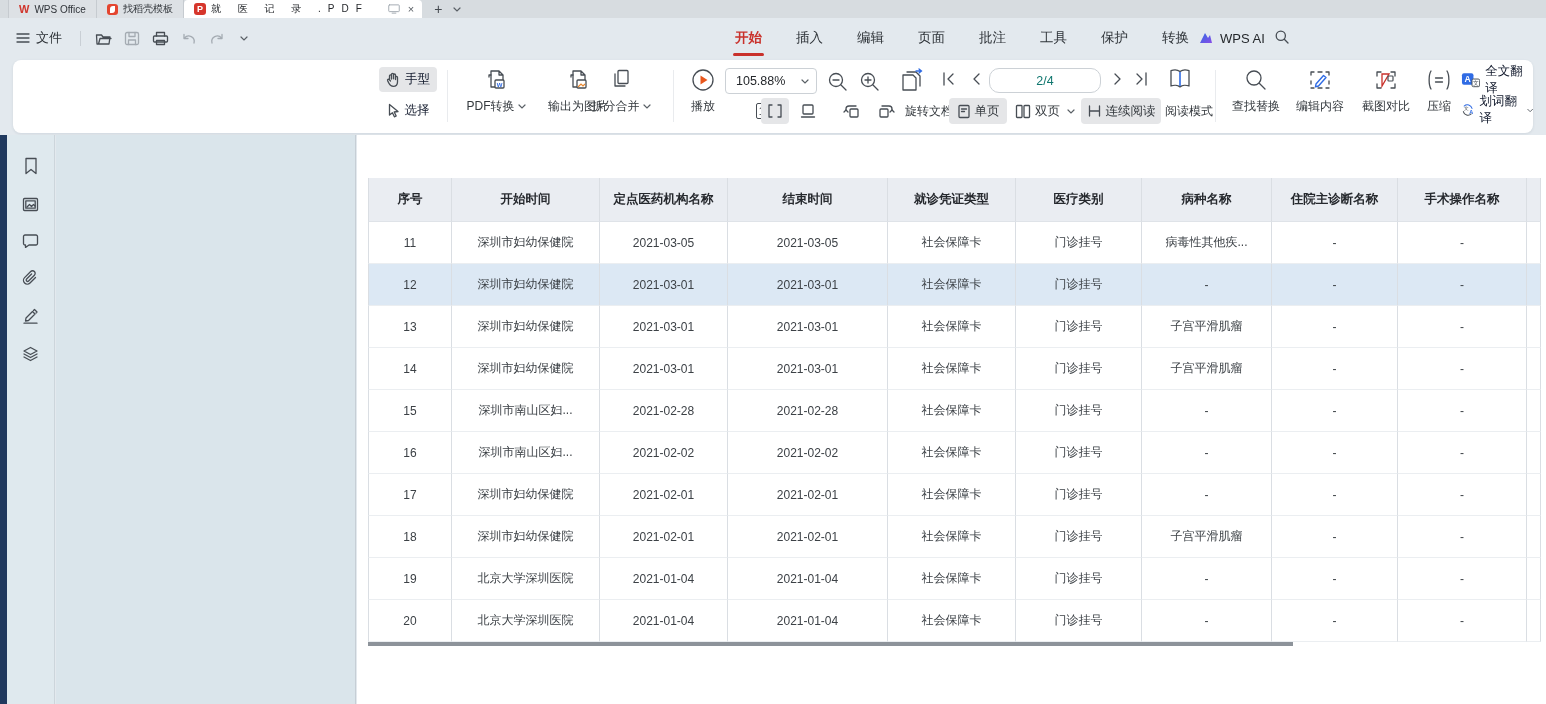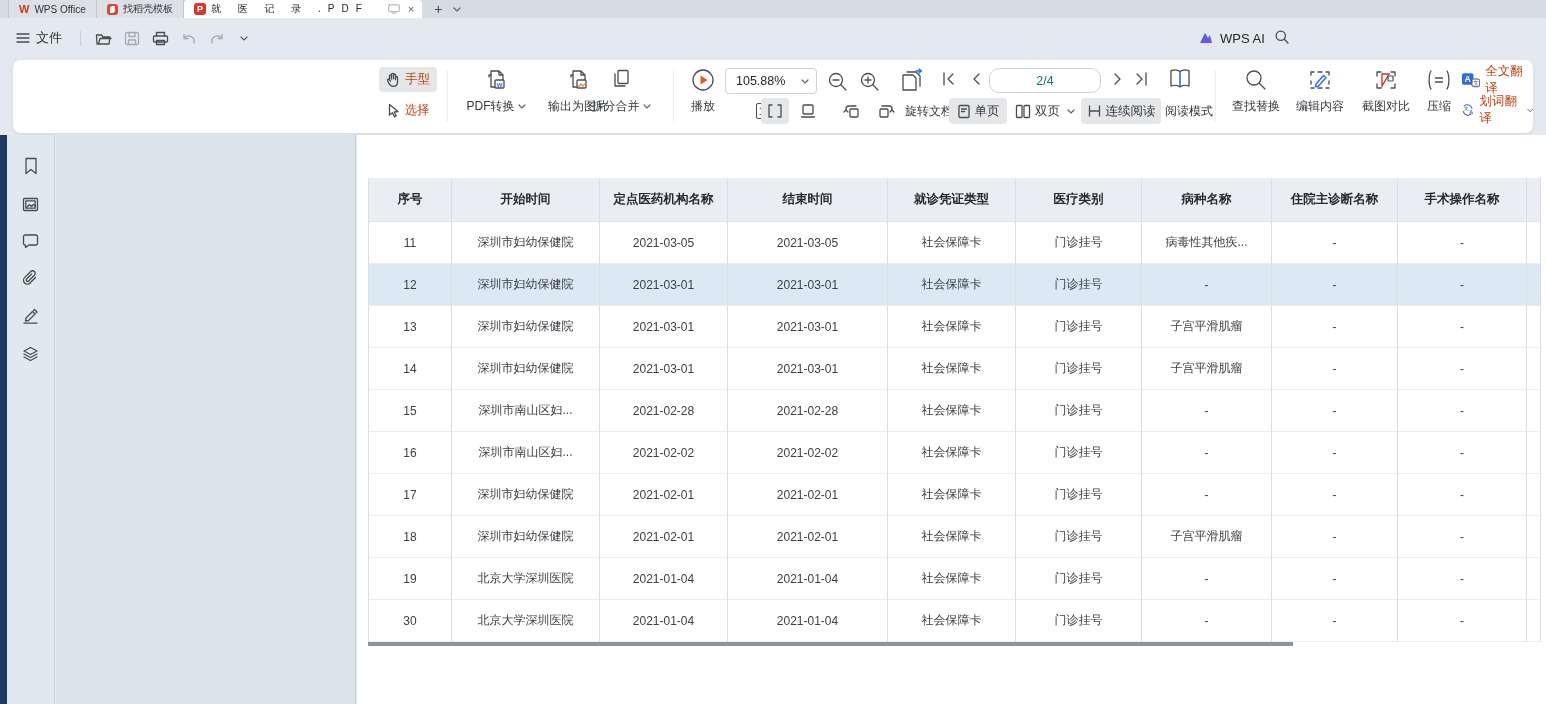--- a/index.html
+++ b/index.html
@@ -35,21 +35,21 @@
   .menu-item { font-size:13.5px; color:#2e3338; position:relative; cursor:default; }
   .menu-item.active { color:#c9312b; font-weight:bold; }
   .menu-item.active::after { content:""; position:absolute; left:-2px; right:-2px; bottom:-9px; height:3px; border-radius:2px; background:#c9312b; }
   .ai-group { position:absolute; left:1198px; top:0; height:40px; display:flex; align-items:center; gap:6px; font-size:13px; color:#24272b; }
   .menubar-search { position:absolute; left:1274px; top:11px; }
 
   
   .panel { position:absolute; left:13px; top:60px; width:1520px; height:73px; background:#ffffff; border-radius:8px; box-shadow:0 1px 3px rgba(40,60,80,.10); }
   .abs { position:absolute; }
   .pill { background:#e5e6e8; border-radius:4px; }
-  .hrow { display:flex; align-items:center; gap:5px; justify-content:center; font-size:12.5px; color:#c2410c; }
+  .hrow { display:flex; align-items:center; gap:5px; justify-content:center; font-size:12.5px; color:#0f172a; }
   .vsep { position:absolute; width:1px; background:#e9ebee; top:10px; height:52px; }
   .bigbtn { position:absolute; top:4px; text-align:center; }
   .bigbtn .bicon { height:32px; display:flex; align-items:center; justify-content:center; }
   .bigbtn .blbl { margin-top:2px; font-size:12px; color:#33383d; display:flex; align-items:center; justify-content:center; }
   .zoombox { position:absolute; left:712px; top:8px; width:92px; height:26px; border:1px solid #ccd1d6; border-radius:4px; display:flex; align-items:center; }
   .zoombox input { border:none; outline:none; width:62px; margin-left:10px; font-size:12.5px; color:#24272b; font-family:inherit; background:transparent; }
   .pagebox { position:absolute; left:976px; top:8px; width:112px; height:25px; border:1px solid #ccd1d6; border-radius:10px; display:flex; align-items:center; justify-content:center; }
   .pagebox input { border:none; outline:none; width:90px; text-align:center; font-size:12.5px; color:#0f766e; font-family:inherit; background:transparent; }
   .navbtn { position:absolute; top:11px; }
   .r2 { position:absolute; top:38px; height:26px; display:flex; align-items:center; justify-content:center; gap:4px; font-size:12.5px; color:#33383d; }
@@ -142,20 +142,30 @@
     <svg width="16" height="13" viewBox="0 0 16 13">
         <g class="stroke dim">
           <path d="M3 11a5.5 5.5 0 0 1 9.5-5"></path>
           <path d="M13 2.5v4h-4"></path>
         </g>
       </svg>
     <svg class="chev" viewBox="0 0 8 5">
         <path d="M1 1l3 3 3-3"></path>
       </svg>
   </div>
+  <div class="menu-tabs">
+      <span class="menu-item active">开始</span>
+      <span class="menu-item">插入</span>
+      <span class="menu-item">编辑</span>
+      <span class="menu-item">页面</span>
+      <span class="menu-item">批注</span>
+      <span class="menu-item">工具</span>
+      <span class="menu-item">保护</span>
+      <span class="menu-item">转换</span>
+    </div>
   <div class="ai-group">
     <svg width="16" height="14" viewBox="0 0 16 14">
       <defs>
           <linearGradient id="aig" x1="0" y1="0" x2="1" y2="1">
             <stop offset="0" stop-color="#2f6be4"></stop>
             <stop offset="1" stop-color="#8a4de8"></stop>
           </linearGradient>
         </defs>
       <path d="M2 12 L7 2 l3 5 2-3 2 8 Z" fill="url(#aig)"></path>
     </svg>
@@ -613,21 +623,21 @@
           <div class="td c2">2021-01-04</div>
           <div class="td c3">2021-01-04</div>
           <div class="td c4">社会保障卡</div>
           <div class="td c5">门诊挂号</div>
           <div class="td c6">-</div>
           <div class="td c7">-</div>
           <div class="td c8">-</div>
           <div class="td c9"></div>
         </div>
         <div class="trow">
-          <div class="td c0">30</div>
+          <div class="td c0">20</div>
           <div class="td c1">北京大学深圳医院</div>
           <div class="td c2">2021-01-04</div>
           <div class="td c3">2021-01-04</div>
           <div class="td c4">社会保障卡</div>
           <div class="td c5">门诊挂号</div>
           <div class="td c6">-</div>
           <div class="td c7">-</div>
           <div class="td c8">-</div>
           <div class="td c9"></div>
         </div>

